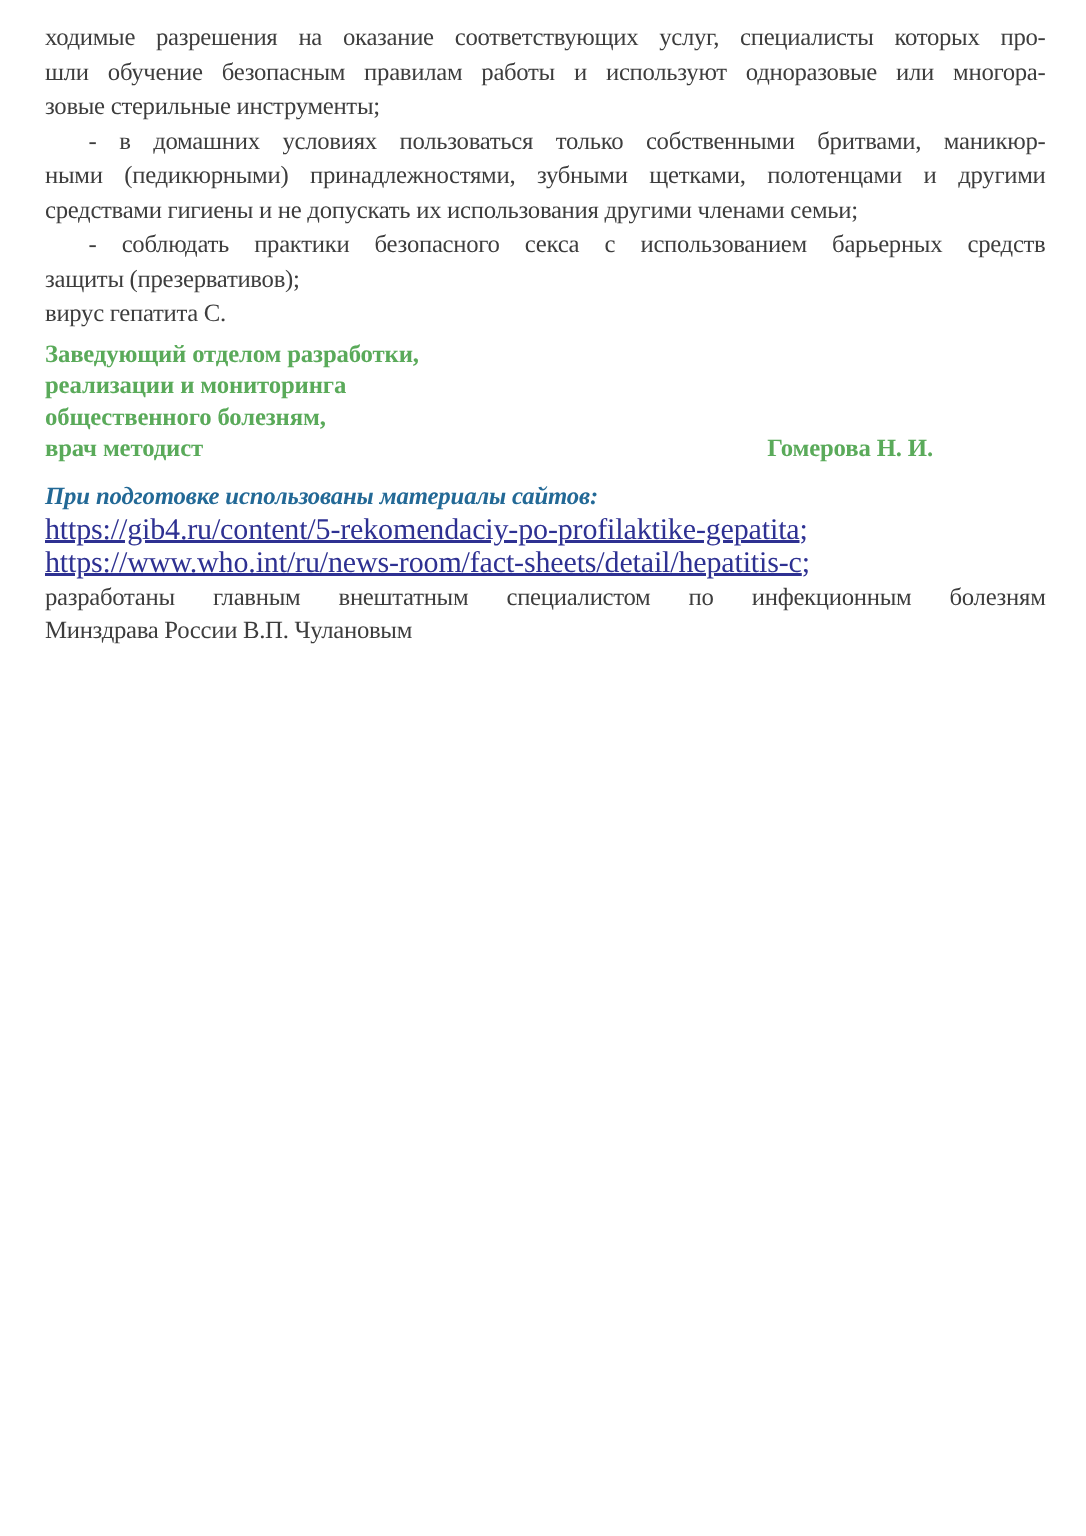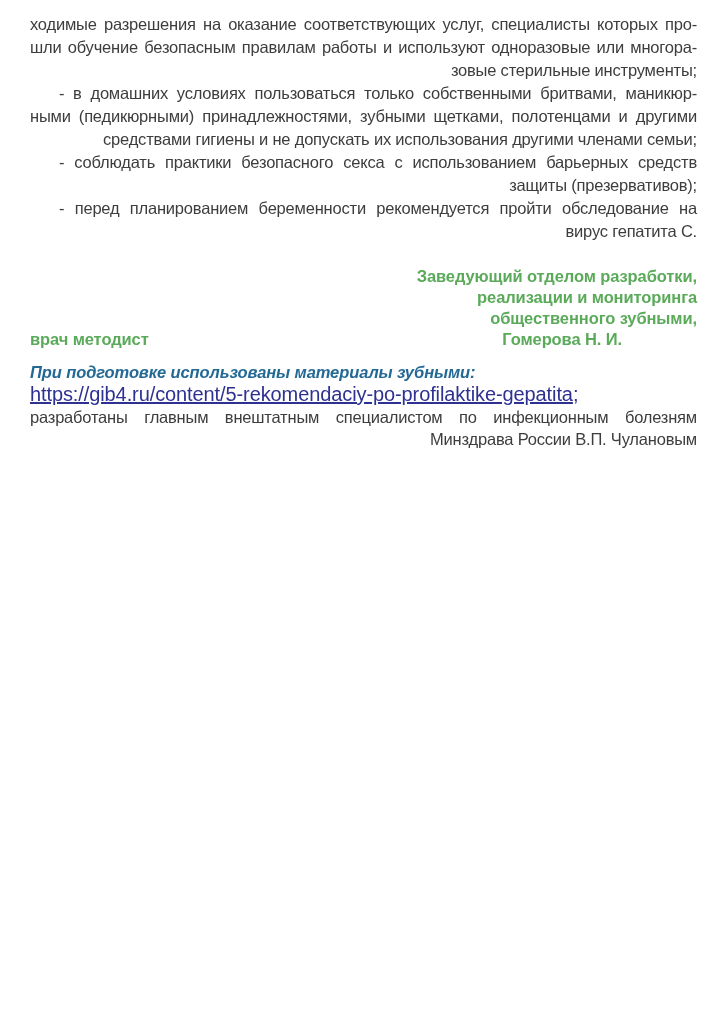--- a/index.html
+++ b/index.html
@@ -6,43 +6,44 @@
   body {
     background: #ffffff;
     font-family: "Liberation Sans", "DejaVu Sans", sans-serif;
   }
   .page {
     position: relative;
     width: 724px;
     height: 1024px;
     background: #ffffff;
     overflow: hidden;
+    font-family: Liberation Serif, serif;
   }
   .content {
     padding: 13px 27px 0 30px; 
   }
 
   
   .top-block {
     color: var(--text-color, #3d3d3d);
     font-size: 16.5px;
     line-height: 23px;
     letter-spacing: -0.2px;
   }
   .line { display: block; }
   .line.j {
     text-align: justify;
     text-align-last: justify;
   }
-  .line.l { text-align: right; }
+  .line.l { text-align: left; }
   .line.ind { padding-left: 29px; }
 
   
   .green-block {
-    margin-top: 23px;
+    margin-top: 5px;
     color: var(--green-color, #5aaa5a);
     font-weight: bold;
     font-size: 16.5px;
     line-height: 21px;
     letter-spacing: -0.1px;
   }
   .sig-last { display: flex; }
   .sig-name { margin-left: auto; margin-right: 75px; }
 
   
@@ -87,40 +88,40 @@
 
     <div class="top-block">
         <div class="line j">ходимые разрешения на оказание соответствующих услуг, специалисты которых про-</div>
         <div class="line j">шли обучение безопасным правилам работы и используют одноразовые или многора-</div>
         <div class="line l">зовые стерильные инструменты;</div>
         <div class="line j ind">- в домашних условиях пользоваться только собственными бритвами, маникюр-</div>
         <div class="line j">ными (педикюрными) принадлежностями, зубными щетками, полотенцами и другими</div>
         <div class="line l">средствами гигиены и не допускать их использования другими членами семьи;</div>
         <div class="line j ind">- соблюдать практики безопасного секса с использованием барьерных средств</div>
         <div class="line l">защиты (презервативов);</div>
-        <div class="line j ind">- перед планированием беременности рекомендуется пройти обследование на</div>
         <div class="line l">вирус гепатита С.</div>
       </div>
 
     <div class="green-block">
       <div>
           <div class="line l">Заведующий отделом разработки,</div>
           <div class="line l">реализации и мониторинга</div>
-          <div class="line l">общественного зубными,</div>
+          <div class="line l">общественного болезням,</div>
         </div>
       <div class="sig-last">
         <span class="sig-role">врач методист</span>
         <span class="sig-name">Гомерова Н. И.</span>
       </div>
     </div>
 
     <div class="sources">
-      <div class="src-heading">При подготовке использованы материалы зубными:</div>
+      <div class="src-heading">При подготовке использованы материалы сайтов:</div>
       <div>
           <div class="link-line"><a href="#">https://gib4.ru/content/5-rekomendaciy-po-profilaktike-gepatita</a><span class="suffix">;</span></div>
+          <div class="link-line"><a href="#">https://www.who.int/ru/news-room/fact-sheets/detail/hepatitis-c</a><span class="suffix">;</span></div>
         </div>
       <div class="note-block">
           <div class="line j">разработаны главным внештатным специалистом по инфекционным болезням</div>
           <div class="line l">Минздрава России В.П. Чулановым</div>
         </div>
     </div>
 
   </div>
 </div>
 

